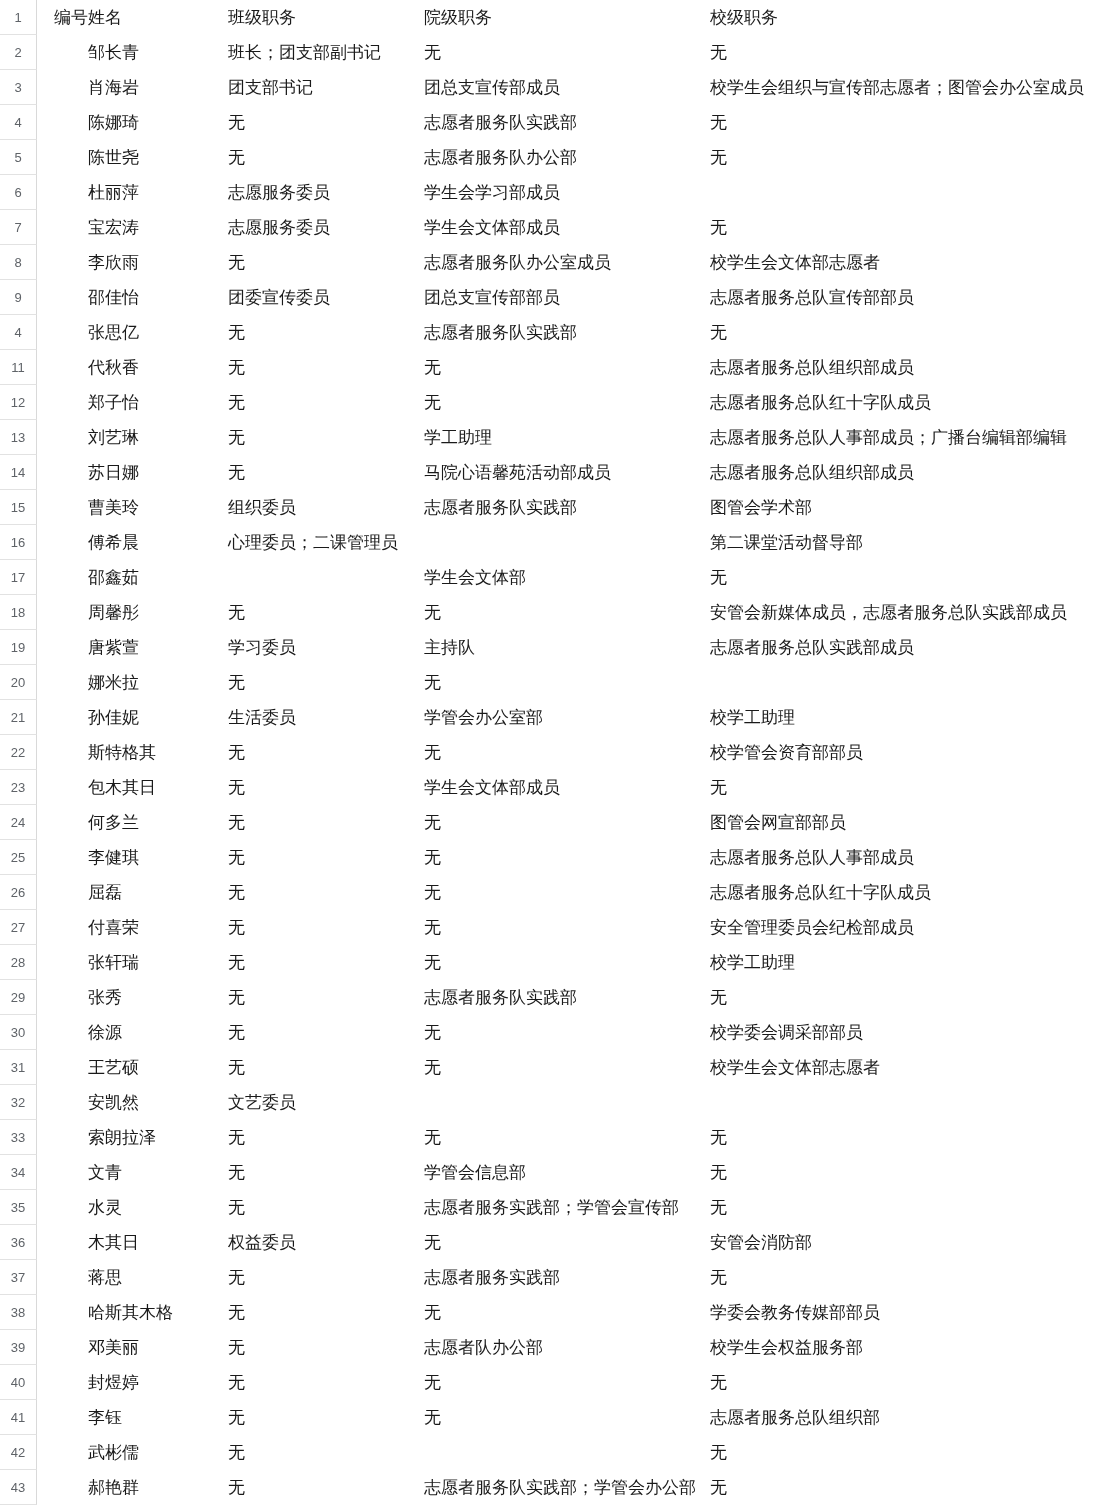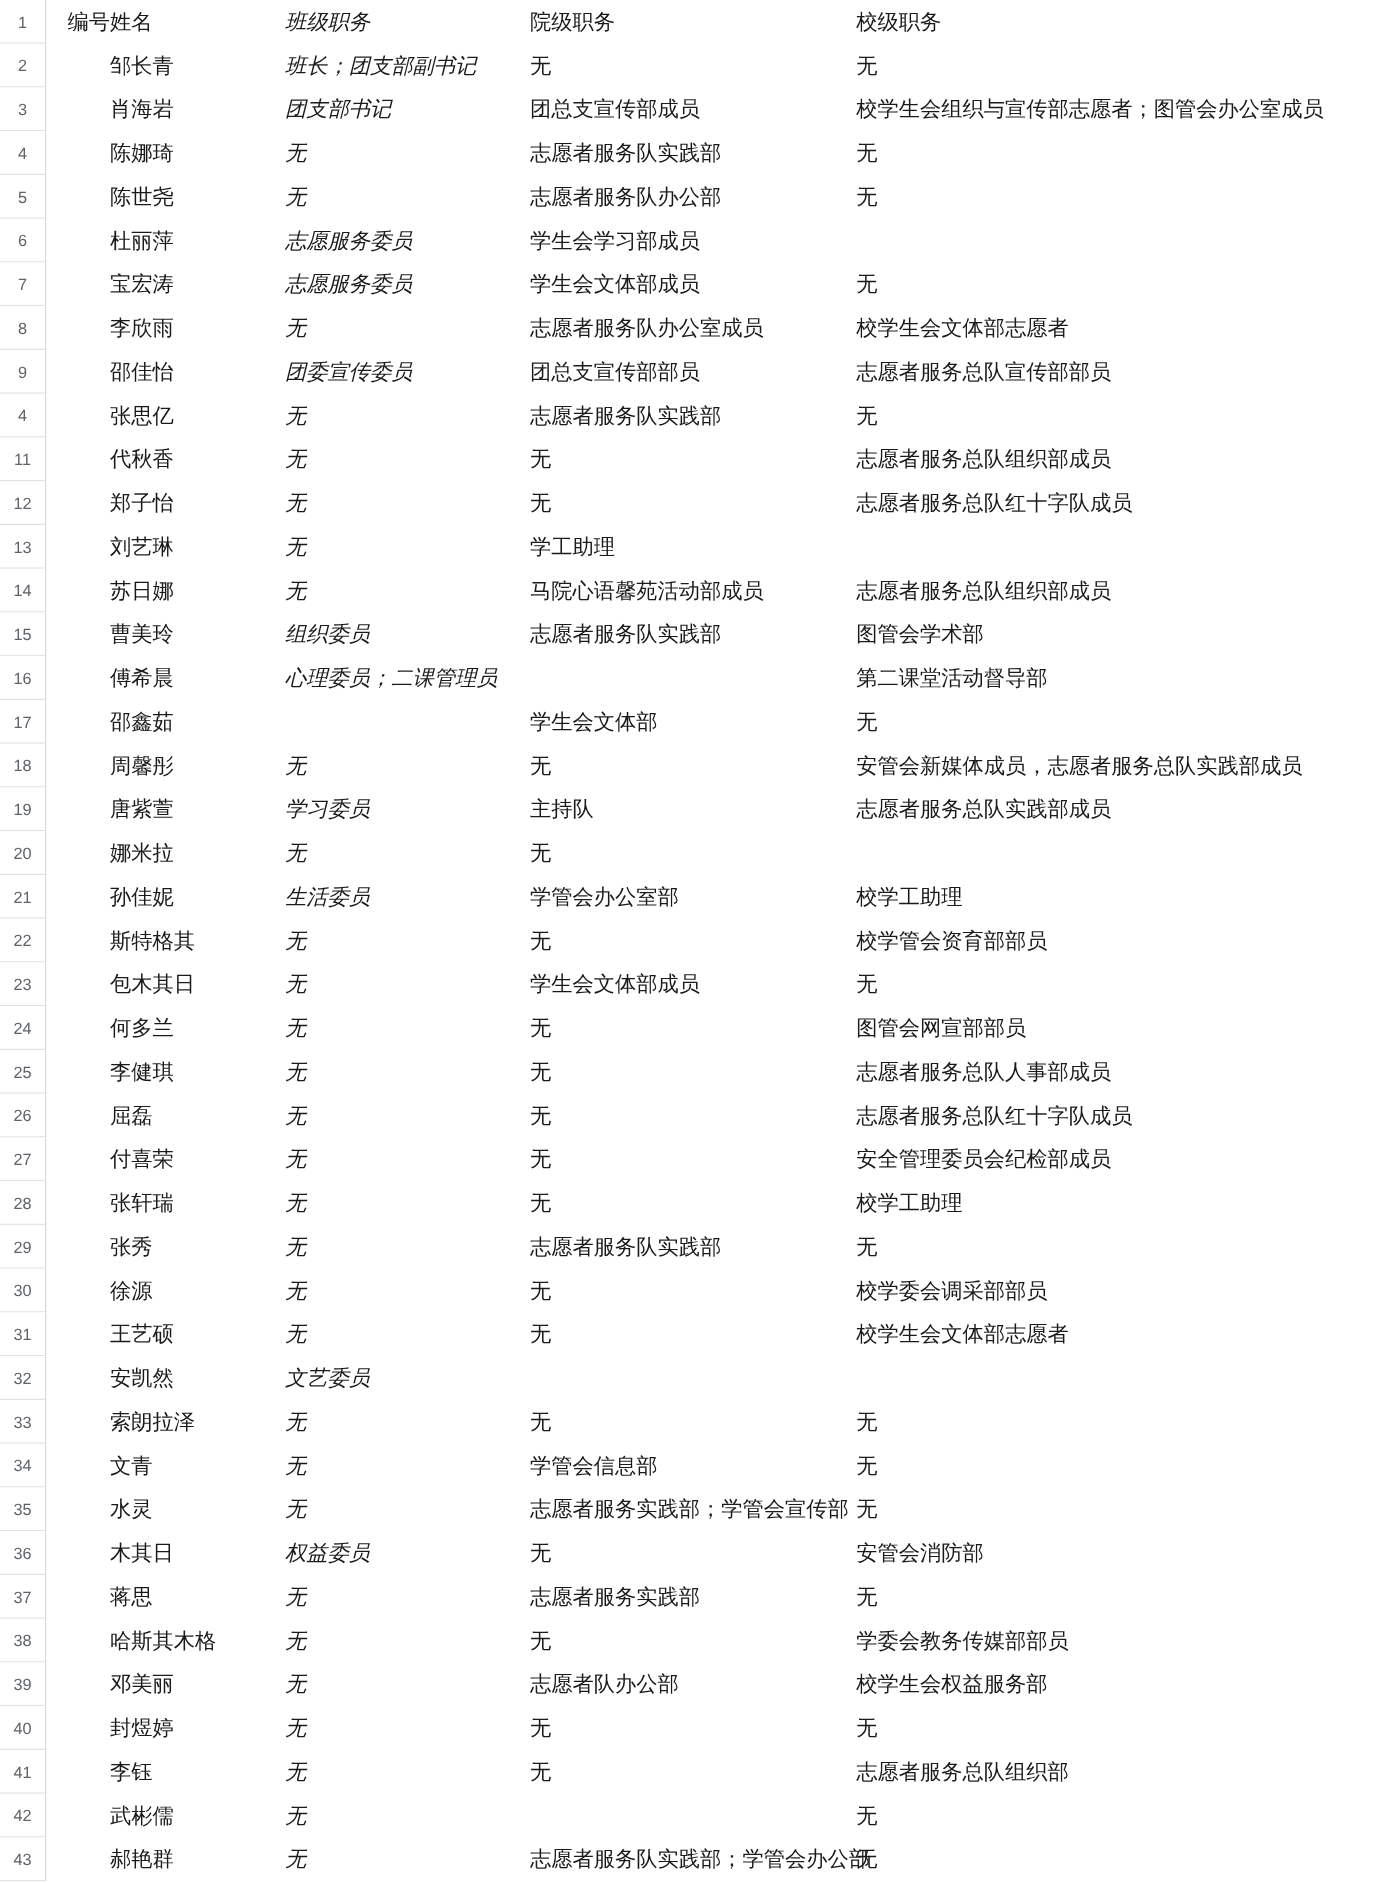--- a/index.html
+++ b/index.html
@@ -27,23 +27,23 @@
   }
   .cell {
     position:absolute; top:0; height:35px;
     line-height:35px;
     font-size:17px;
     color:#1a1a1a;
     white-space:nowrap;
   }
   .c-id      { left:54px;  }
   .c-name    { left:88px;text-align:right;  }
-  .c-class   { left:228px;font-style:italic; }
+  .c-class   { left:228px; }
   .c-college { left:424px; }
-  .c-school  { left:685px; }
+  .c-school  { left:710px; }
 </style>
 </head>
 <body>
 
 <div class="sheet">
   <div>
   <div class="row">
     <div class="gutter-cell">1</div>
     <span class="cell c-id">编号</span>
     <span class="cell c-name">姓名</span>
@@ -150,20 +150,21 @@
     <span class="cell c-college">无</span>
     <span class="cell c-school">志愿者服务总队红十字队成员</span>
   </div>
 
   <div class="row">
     <div class="gutter-cell">13</div>
     <span class="cell c-id"></span>
     <span class="cell c-name">刘艺琳</span>
     <span class="cell c-class">无</span>
     <span class="cell c-college">学工助理</span>
+    <span class="cell c-school">志愿者服务总队人事部成员；广播台编辑部编辑</span>
   </div>
 
   <div class="row">
     <div class="gutter-cell">14</div>
     <span class="cell c-id"></span>
     <span class="cell c-name">苏日娜</span>
     <span class="cell c-class">无</span>
     <span class="cell c-college">马院心语馨苑活动部成员</span>
     <span class="cell c-school">志愿者服务总队组织部成员</span>
   </div>

